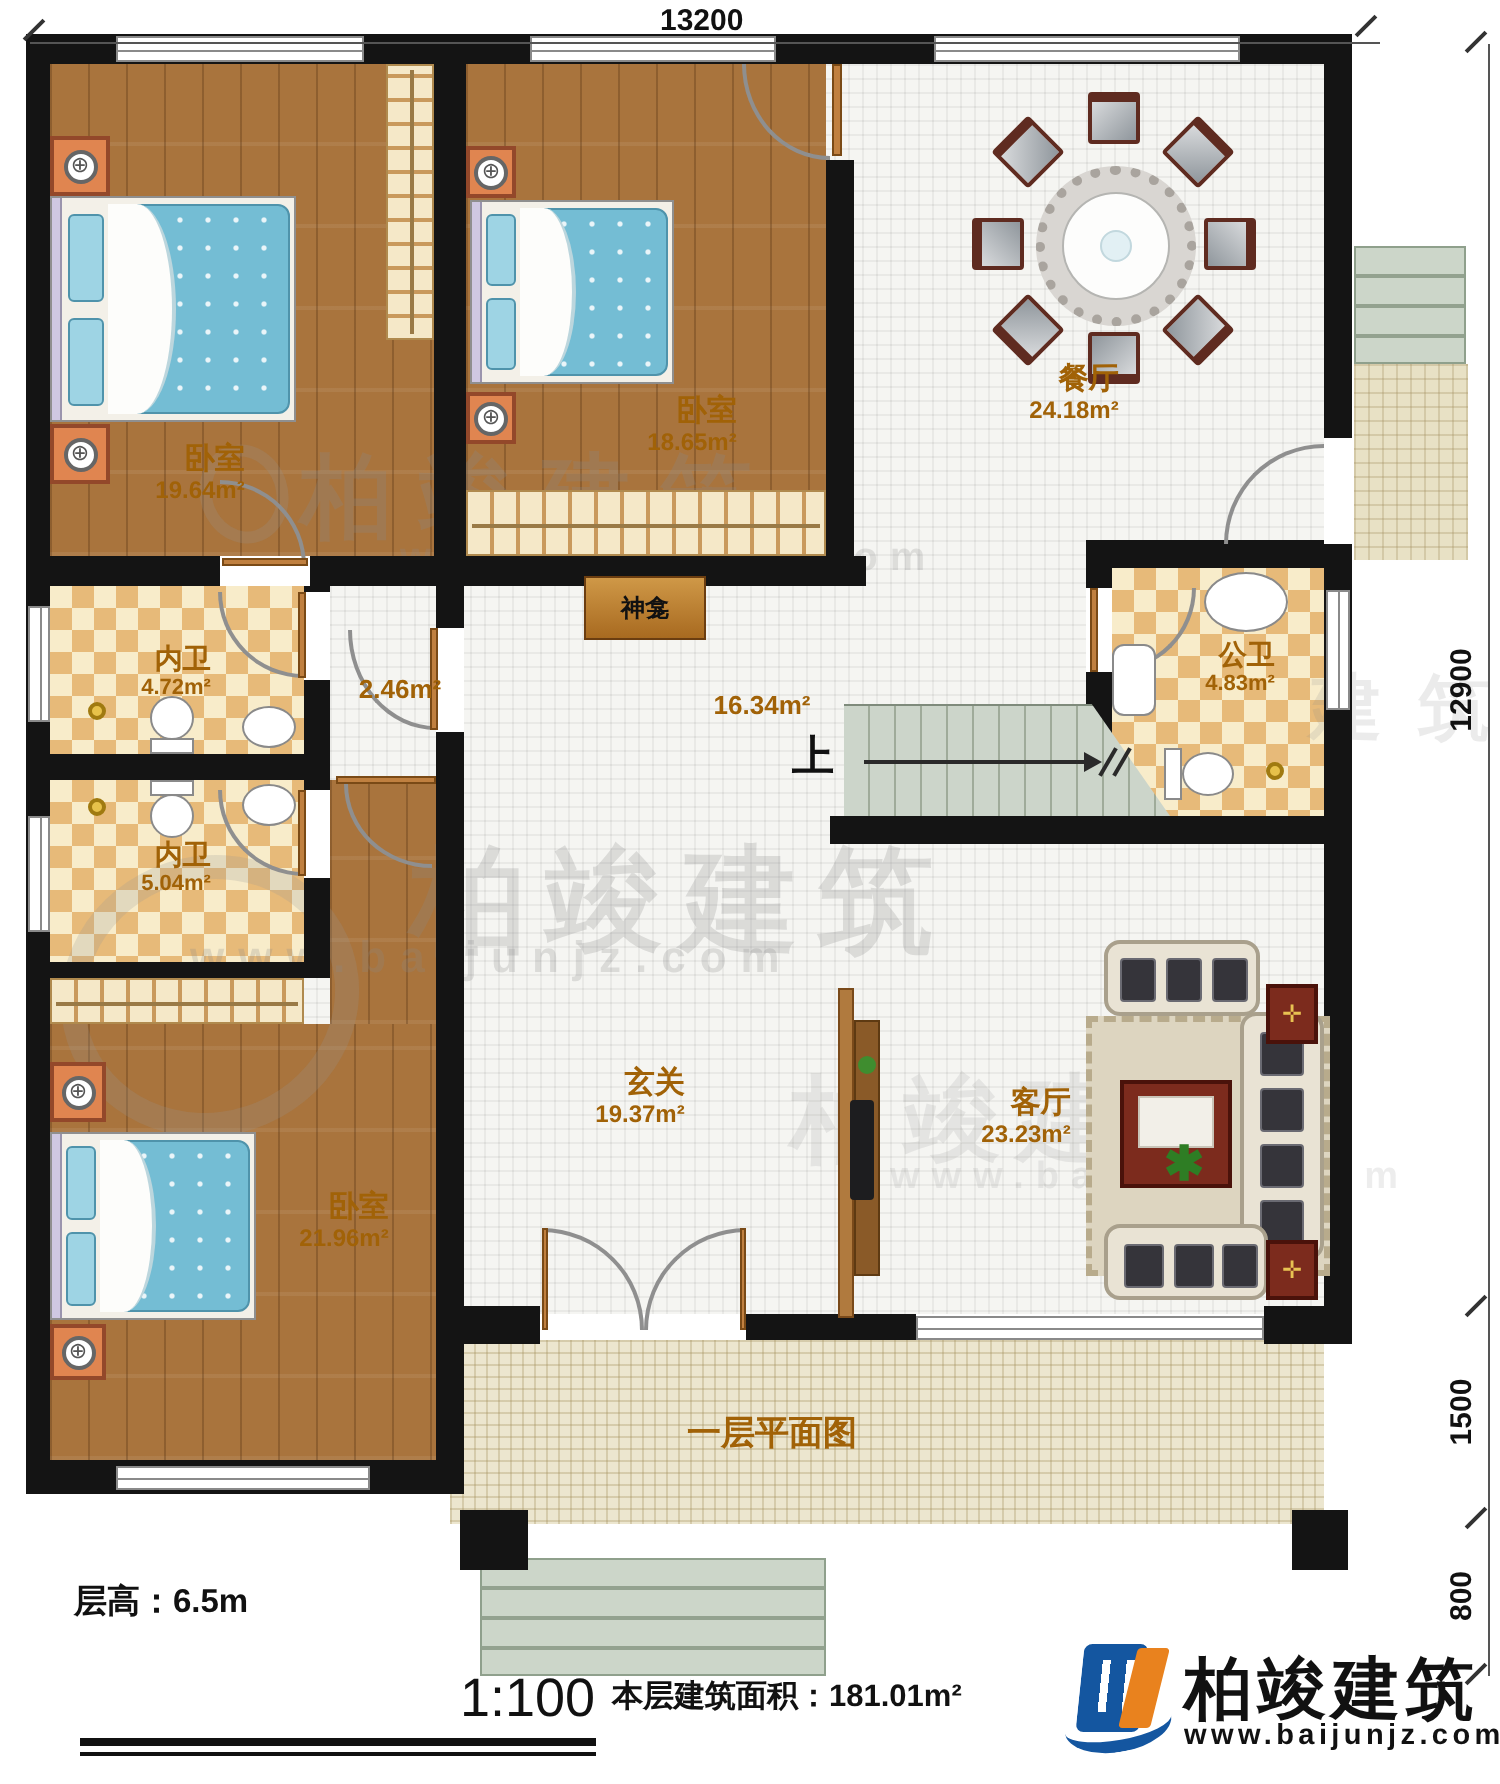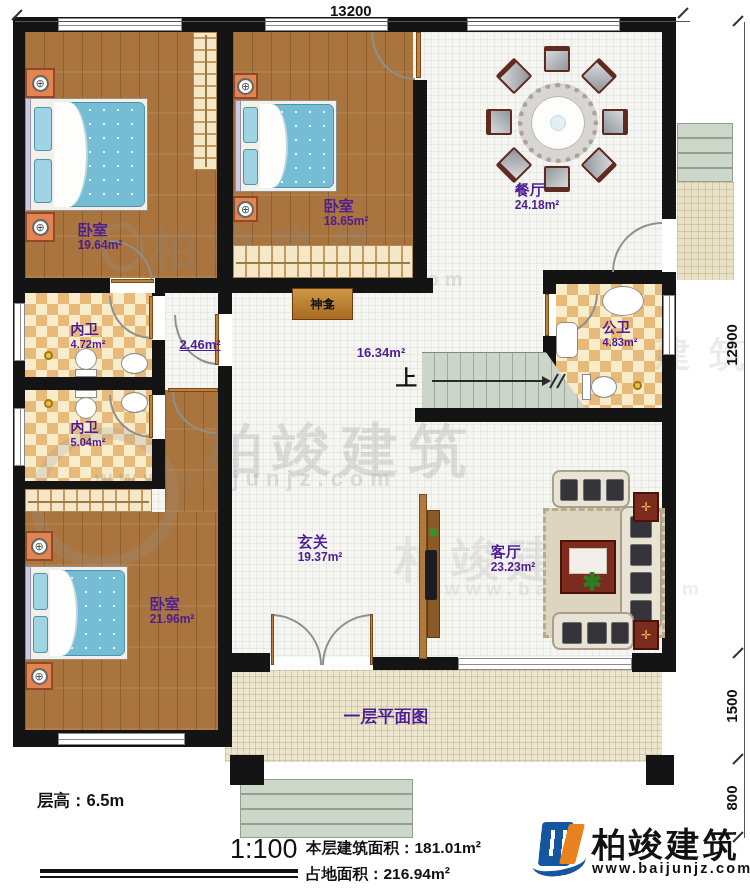--- a/index.html
+++ b/index.html
@@ -18,21 +18,21 @@
   .win.h::before{content:"";position:absolute;left:0;right:0;top:50%;height:1px;background:#8a8a8a;}
   .win.v::before{content:"";position:absolute;top:0;bottom:0;left:50%;width:1px;background:#8a8a8a;}
   .gap{background:#fff;}
   .arc{border:0 solid #8f8f8f;background:transparent;}
   .leaf{background:#c08040;border:1px solid #7a4a16;}
   .wardrobe-h{background-color:#f5e8c8;border:1px solid #b08a4e;background-image:repeating-linear-gradient(90deg,transparent 0 11px,#c9995c 11px 13px);}
   .wardrobe-h::after{content:"";position:absolute;left:2px;right:2px;top:50%;height:2px;background:#9a7a46;}
   .wardrobe-v{background-color:#f5e8c8;border:1px solid #b08a4e;background-image:repeating-linear-gradient(0deg,transparent 0 10px,#c9995c 10px 12px);}
   .wardrobe-v::after{content:"";position:absolute;top:2px;bottom:2px;left:50%;width:2px;background:#9a7a46;}
   
-  .lbl{position:absolute;transform:translate(-50%,0);text-align:left;color:#4c1d95;font-weight:bold;line-height:1.12;white-space:nowrap;}
+  .lbl{position:absolute;transform:translate(-50%,0);text-align:right;color:#a16207;font-weight:bold;line-height:1.12;white-space:nowrap;}
   .lbl .nm{font-size:15px;}
   .lbl .ar{font-size:12px;}
   
   .bed{position:absolute;background:#f3f0e8;border:1px solid #8f8f8f;}
   .bed .hb{position:absolute;left:0;top:0;bottom:0;width:5px;background:#cfc8e2;border-right:1px solid #9a94ad;}
   .bed .pil{position:absolute;background:#9ed4e4;border:1px solid #4f93ab;border-radius:3px;}
   .bed .mat{position:absolute;background-color:#74bdd4;background-image:radial-gradient(rgba(255,255,255,.85) 1px,transparent 1.6px);background-size:14px 14px;border:1px solid #4f93ab;border-radius:0 6px 6px 0;}
   .bed .blk{position:absolute;background:#fdfdfb;border-right:2px solid #bcd6dd;border-radius:0 60% 60% 0/0 52% 52% 0;}
   .ns{position:absolute;background:#e08550;border:2px solid #93482a;display:flex;align-items:center;justify-content:center;}
   .ns .lamp{width:17px;height:17px;border-radius:50%;background:#fff;border:2px solid #666;color:#555;font-size:11px;line-height:13px;text-align:center;}
@@ -310,21 +310,21 @@
     <div class="nm" style="font-size:14px;">内卫</div>
     <div class="ar" style="font-size:11px;">5.04m²</div>
   </div>
   <div class="lbl" style="left:620px;top:320px;">
     <div class="nm" style="font-size:14px;">公卫</div>
     <div class="ar" style="font-size:11px;">4.83m²</div>
   </div>
   <div class="lbl" style="left:381px;top:346px;">
     <div class="ar" style="font-size:13px;">16.34m²</div>
   </div>
-  <div class="lbl" style="left:200px;top:338px;text-decoration:underline;">
+  <div class="lbl" style="left:200px;top:338px;">
     <div class="ar" style="font-size:13px;">2.46m²</div>
   </div>
   <div class="lbl" style="left:320px;top:534px;">
     <div class="nm">玄关</div>
     <div class="ar">19.37m²</div>
   </div>
   <div class="lbl" style="left:513px;top:544px;">
     <div class="nm">客厅</div>
     <div class="ar">23.23m²</div>
   </div>
@@ -344,21 +344,20 @@
   <div class="tick" style="left:731px;top:836px;"></div>
   <div class="dimtxt rot" style="left:731px;top:345px;">12900</div>
   <div class="dimtxt rot" style="left:731px;top:706px;">1500</div>
   <div class="dimtxt rot" style="left:731px;top:798px;">800</div>
 
   <div class="tb" style="left:37px;top:790px;font-size:16.5px;font-weight:bold;">层高：6.5m</div>
   <div class="abs" style="left:40px;top:869px;width:258px;height:4px;background:#111;"></div>
   <div class="abs" style="left:40px;top:876px;width:258px;height:2px;background:#111;"></div>
   <div class="tb" style="left:230px;top:834px;font-size:27px;">1:100</div>
   <div class="tb" style="left:306px;top:838px;font-size:15.5px;font-weight:bold;">本层建筑面积：181.01m²</div>
-  <div class="tb" style="left:306px;top:864px;font-size:15.5px;font-weight:bold;">占地面积：216.94m²</div>
 
   <div class="logo-blue" style="left:540px;top:822px;width:32px;height:44px;border-radius:4px;transform:skewX(-6deg);background-image:repeating-linear-gradient(90deg,transparent 0 5px,#fff 5px 9px,transparent 9px 12px);background-size:22px 26px;background-repeat:no-repeat;background-position:5px 8px;"></div>
   <div class="logo-orange" style="left:564px;top:824px;width:16px;height:40px;transform:skewX(-14deg);border-radius:2px;"></div>
   <div class="abs" style="left:532px;top:848px;width:54px;height:28px;border-bottom:6px solid #1456a0;border-radius:50%;transform:rotate(-10deg);"></div>
   <div class="tb" style="left:592px;top:822px;font-size:34px;font-weight:bold;letter-spacing:3px;">柏竣建筑</div>
   <div class="tb" style="left:592px;top:860px;font-size:14.5px;font-weight:bold;letter-spacing:2.2px;">www.baijunjz.com</div>
 
 </div>
 
 </body></html>

